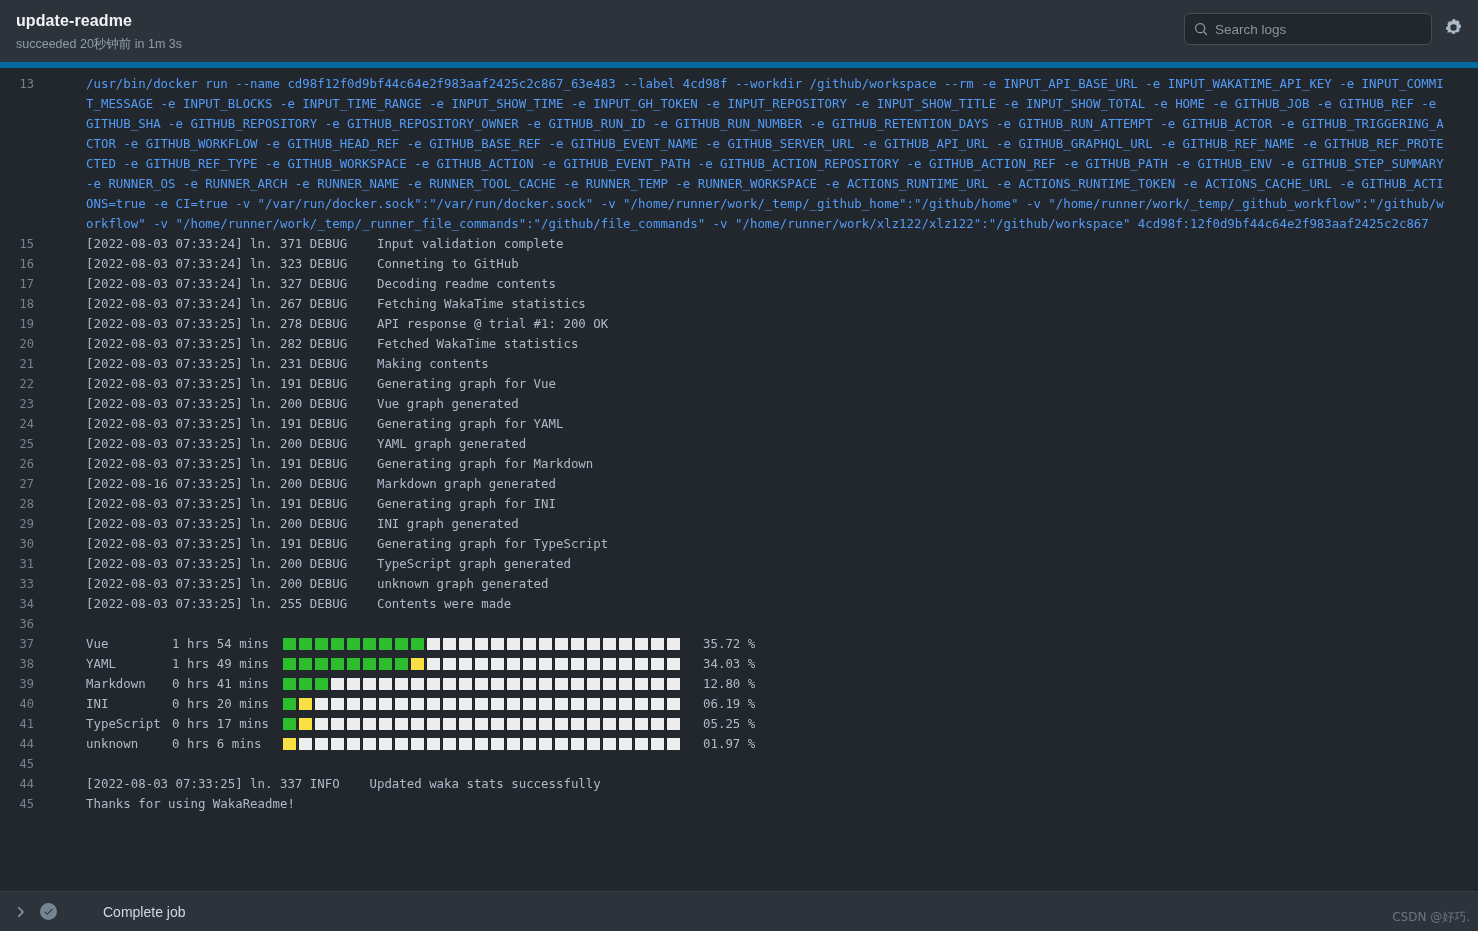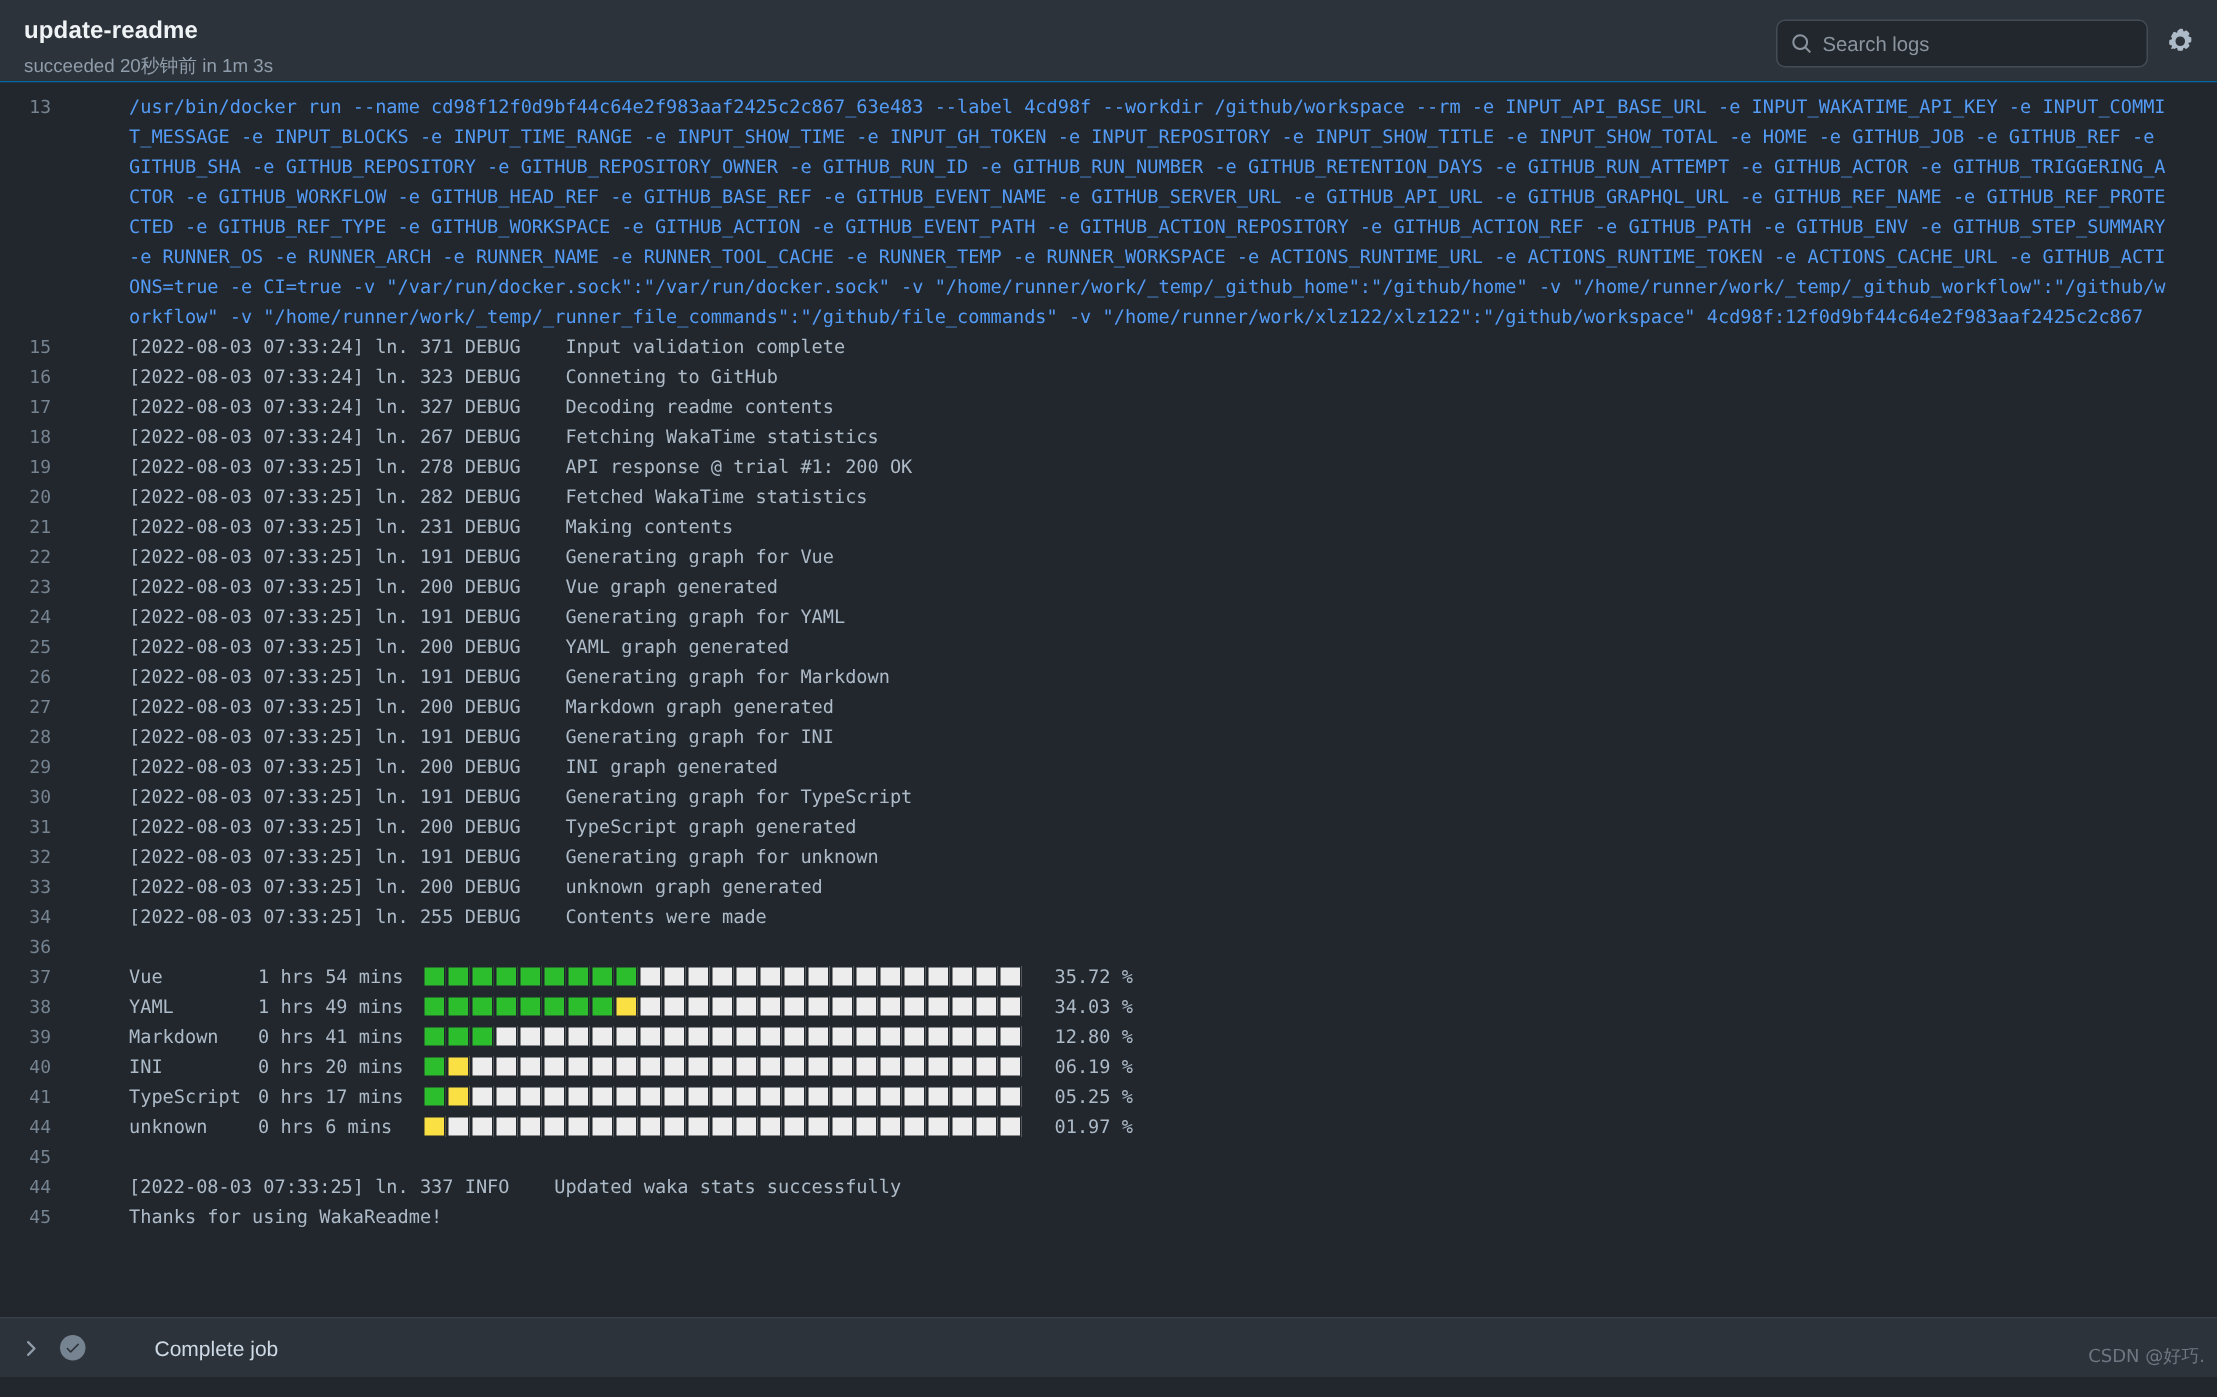--- a/index.html
+++ b/index.html
@@ -8,23 +8,23 @@
     height: 931px;
     background: #24292f;
     font-family: "Liberation Sans", sans-serif;
     overflow: hidden;
   }
   body { background: #22272e; }
 
   
   .header {
     position: relative;
-    height: 55px;
+    height: 68px;
     background: #2d333b;
-    border-bottom: 1px solid #0369a1;
+    border-bottom: 6px solid #0369a1;
     display: flex;
     align-items: flex-start;
     padding: 10px 16px 0 16px;
   }
   .header-left { flex: 0 0 auto; }
   .job-title {
     font-size: 16px;
     font-weight: bold;
     color: #f0f3f6;
     letter-spacing: .1px;
@@ -249,41 +249,37 @@
       <div class="log-line">
         <span class="ln">25</span>
         <span class="lc">[2022-08-03 07:33:25] ln. 200 DEBUG    YAML graph generated</span>
       </div>
       <div class="log-line">
         <span class="ln">26</span>
         <span class="lc">[2022-08-03 07:33:25] ln. 191 DEBUG    Generating graph for Markdown</span>
       </div>
       <div class="log-line">
         <span class="ln">27</span>
-        <span class="lc">[2022-08-03 07:33:25] ln. 200 DEBUG    Markdown graph generated</span>
+        <span class="lc">[2022-08-16 07:33:25] ln. 200 DEBUG    Markdown graph generated</span>
       </div>
       <div class="log-line">
         <span class="ln">28</span>
         <span class="lc">[2022-08-03 07:33:25] ln. 191 DEBUG    Generating graph for INI</span>
       </div>
       <div class="log-line">
         <span class="ln">29</span>
         <span class="lc">[2022-08-03 07:33:25] ln. 200 DEBUG    INI graph generated</span>
       </div>
       <div class="log-line">
         <span class="ln">30</span>
         <span class="lc">[2022-08-03 07:33:25] ln. 191 DEBUG    Generating graph for TypeScript</span>
       </div>
       <div class="log-line">
         <span class="ln">31</span>
         <span class="lc">[2022-08-03 07:33:25] ln. 200 DEBUG    TypeScript graph generated</span>
-      </div>
-      <div class="log-line">
-        <span class="ln">32</span>
-        <span class="lc">[2022-08-03 07:33:25] ln. 191 DEBUG    Generating graph for unknown</span>
       </div>
       <div class="log-line">
         <span class="ln">33</span>
         <span class="lc">[2022-08-03 07:33:25] ln. 200 DEBUG    unknown graph generated</span>
       </div>
       <div class="log-line">
         <span class="ln">34</span>
         <span class="lc">[2022-08-03 07:33:25] ln. 255 DEBUG    Contents were made</span>
       </div>
       <div class="log-line">

